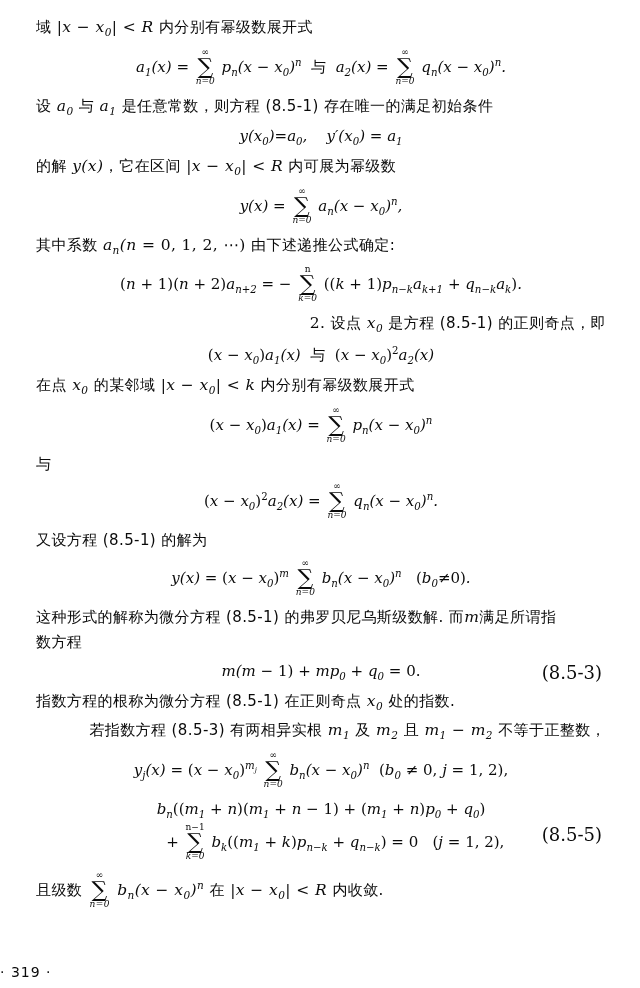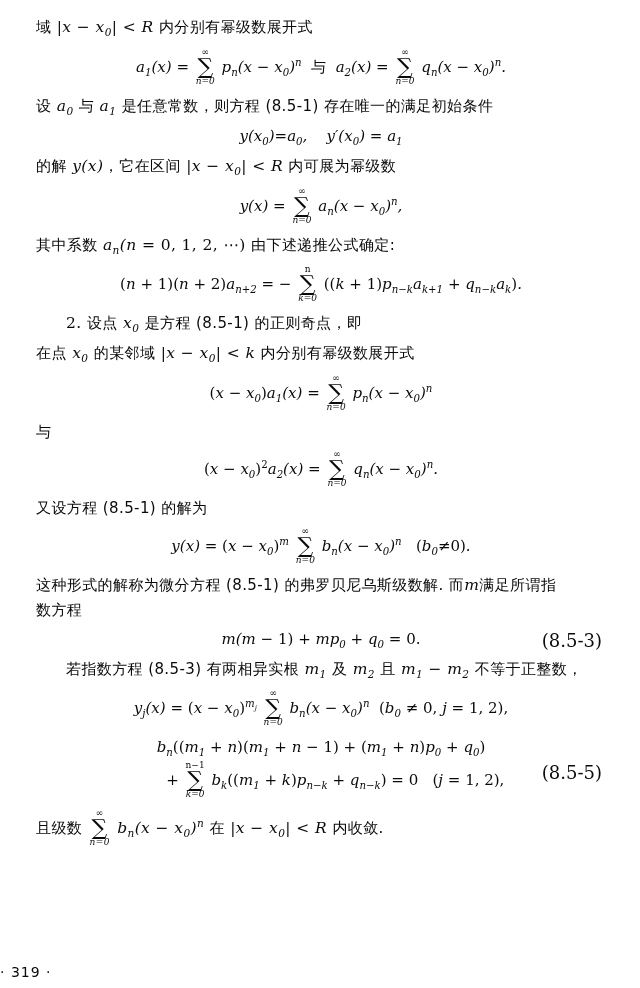--- a/index.html
+++ b/index.html
@@ -28,21 +28,21 @@
     top: 18px;
     width: 570px;
   }
   .line {
     font-size: 15.5px;
     line-height: 1.28;
     margin: 0 0 8px 0;
     letter-spacing: 0.4px;
   }
   .line.tight { margin-bottom: 5px; }
-  .indent { text-indent: 30px; }
+  .indent { text-indent: 30px; text-align: right; }
   .formula {
     text-align: center;
     font-family: "DejaVu Serif", "Liberation Serif", serif;
     font-size: 15px;
     margin: 9px 0 10px 0;
     font-style: italic;
     position: relative;
   }
   .formula.eqno {
     text-align: center;
@@ -140,20 +140,24 @@
     <div class="formula">
       <span class="up">(</span><i>n</i> <span class="up">+ 1)(</span><i>n</i> <span class="up">+ 2)</span><i>a<sub>n+2</sub></i> <span class="up">= −</span>
       <span class="sum"><span class="top">n</span><span class="sig">∑</span><span class="bot">k=0</span></span>
       <span class="up">((</span><i>k</i> <span class="up">+ 1)</span><i>p<sub>n−k</sub>a<sub>k+1</sub></i> <span class="up">+</span> <i>q<sub>n−k</sub>a<sub>k</sub></i><span class="up">)</span>.
     </div>
 
     <p class="line indent">
       <span class="up">2.</span> <span class="cn">设点</span> <i>x</i><sub>0</sub> <span class="cn">是方程 (8.5-1) 的正则奇点，即</span>
     </p>
 
+    <div class="formula">
+      <span class="up">(</span><i>x − x</i><sub>0</sub><span class="up">)</span><i>a</i><sub>1</sub><i>(x)</i> &nbsp;<span class="cn">与</span>&nbsp;
+      <span class="up">(</span><i>x − x</i><sub>0</sub><span class="up">)</span><sup class="up">2</sup><i>a</i><sub>2</sub><i>(x)</i>
+    </div>
 
     <p class="line">
       <span class="cn">在点</span> <i>x</i><sub>0</sub> <span class="cn">的某邻域</span> <i>|x − x</i><sub>0</sub><i>|</i> <span class="up">&lt;</span> <i>k</i> <span class="cn">内分别有幂级数展开式</span>
     </p>
 
     <div class="formula">
       <span class="up">(</span><i>x − x</i><sub>0</sub><span class="up">)</span><i>a</i><sub>1</sub><i>(x)</i> <span class="up">=</span>
       <span class="sum"><span class="top">∞</span><span class="sig">∑</span><span class="bot">n=0</span></span>
       <i>p<sub>n</sub>(x − x</i><sub>0</sub><i>)<sup>n</sup></i>
     </div>
@@ -183,20 +187,23 @@
     </p>
     <p class="line">
       <span class="cn">数方程</span>
     </p>
 
     <div class="formula eqno">
       <i>m(m</i> <span class="up">− 1)</span> <span class="up">+</span> <i>mp</i><sub>0</sub> <span class="up">+</span> <i>q</i><sub>0</sub> <span class="up">= 0.</span>
       <span class="eqnum">(8.5-3)</span>
     </div>
 
+    <p class="line">
+      <span class="cn">指数方程的根称为微分方程 (8.5-1) 在正则奇点</span> <i>x</i><sub>0</sub> <span class="cn">处的指数.</span>
+    </p>
 
     <p class="line indent tight">
       <span class="cn">若指数方程 (8.5-3) 有两相异实根</span> <i>m</i><sub>1</sub> <span class="cn">及</span> <i>m</i><sub>2</sub> <span class="cn">且</span> <i>m</i><sub>1</sub> <span class="up">−</span> <i>m</i><sub>2</sub> <span class="cn">不等于正整数，</span>
     </p>
 
     <div class="formula eqno">
       <i>y<sub>j</sub>(x)</i> <span class="up">= (</span><i>x − x</i><sub>0</sub><span class="up">)</span><i><sup>m<sub>j</sub></sup></i>
       <span class="sum"><span class="top">∞</span><span class="sig">∑</span><span class="bot">n=0</span></span>
       <i>b<sub>n</sub>(x − x</i><sub>0</sub><i>)<sup>n</sup></i> &nbsp;<span class="up">(</span><i>b</i><sub>0</sub> <span class="up">≠ 0,</span> <i>j</i> <span class="up">= 1, 2),</span>
       <span class="eqnum"></span>

